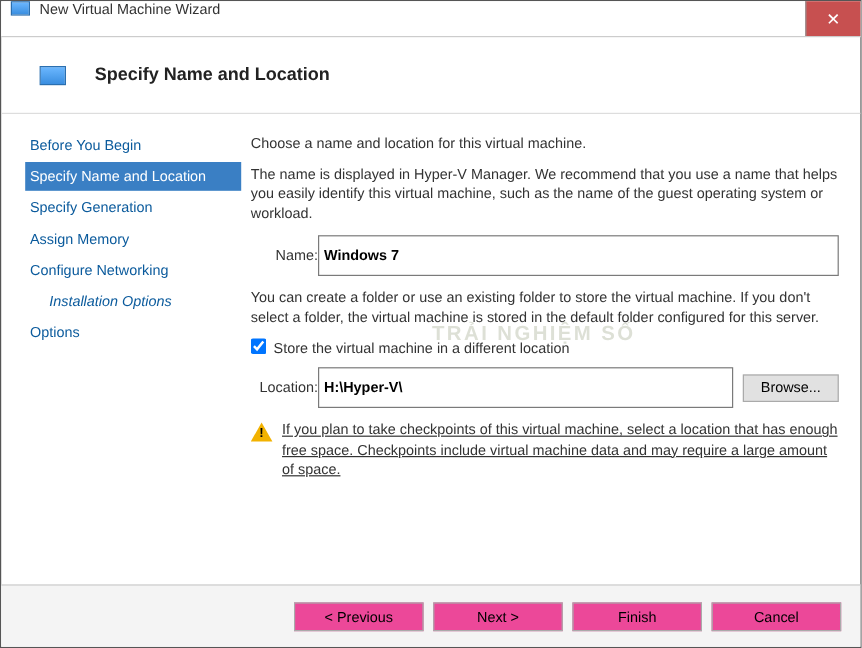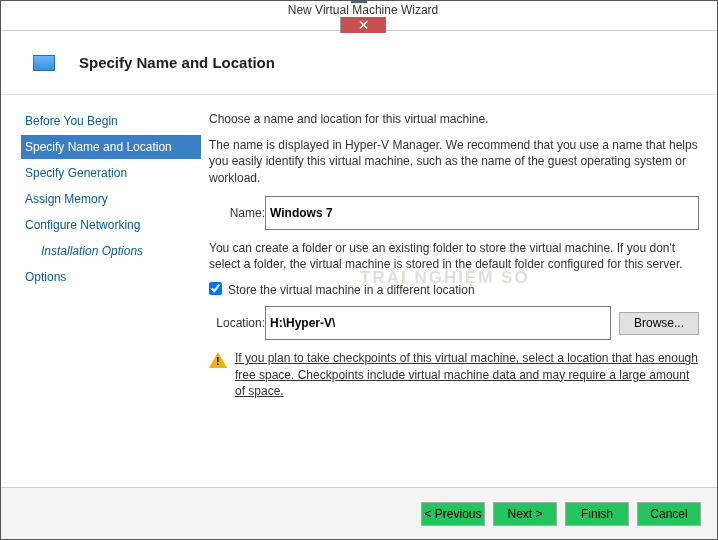--- a/index.html
+++ b/index.html
@@ -17,23 +17,21 @@
     background: #fff;
     border: 1px solid #555;
     display: flex;
     flex-direction: column;
   }
   .titlebar {
     height: 30px;
     background: #fff;
     border-bottom: 1px solid #ccc;
     display: flex;
-    align-items: center;
     padding: 0 0 0 8px;
-    flex-direction: column;
   }
   .titlebar .t-icon {
     width: 16px; height: 12px;
     background: linear-gradient(#6bb7ff,#3a8ee0);
     border: 1px solid #2a6fb0;
     margin-right: 8px;
   }
   .titlebar .title { flex: 1; color: #333; }
   .titlebar .close {
     width: 46px; height: 29px;
@@ -130,22 +128,22 @@
     height: 52px;
     border-top: 1px solid #ccc;
     display: flex;
     justify-content: flex-end;
     align-items: center;
     padding: 0 16px;
     gap: 8px;
     background: #f4f4f4;
   }
   .footer button {
-    width: 64px; height: 24px;
-    background: #22c55e;
+    width: 108px; height: 24px;
+    background: #ec4899;
     border: 1px solid #aaa;
     cursor: pointer;
     font-size: 12px;
   }
   .watermark {
     position: absolute;
     left: 340px; top: 268px;
     font-size: 17px;
     font-weight: bold;
     color: rgba(120,130,90,0.25);

